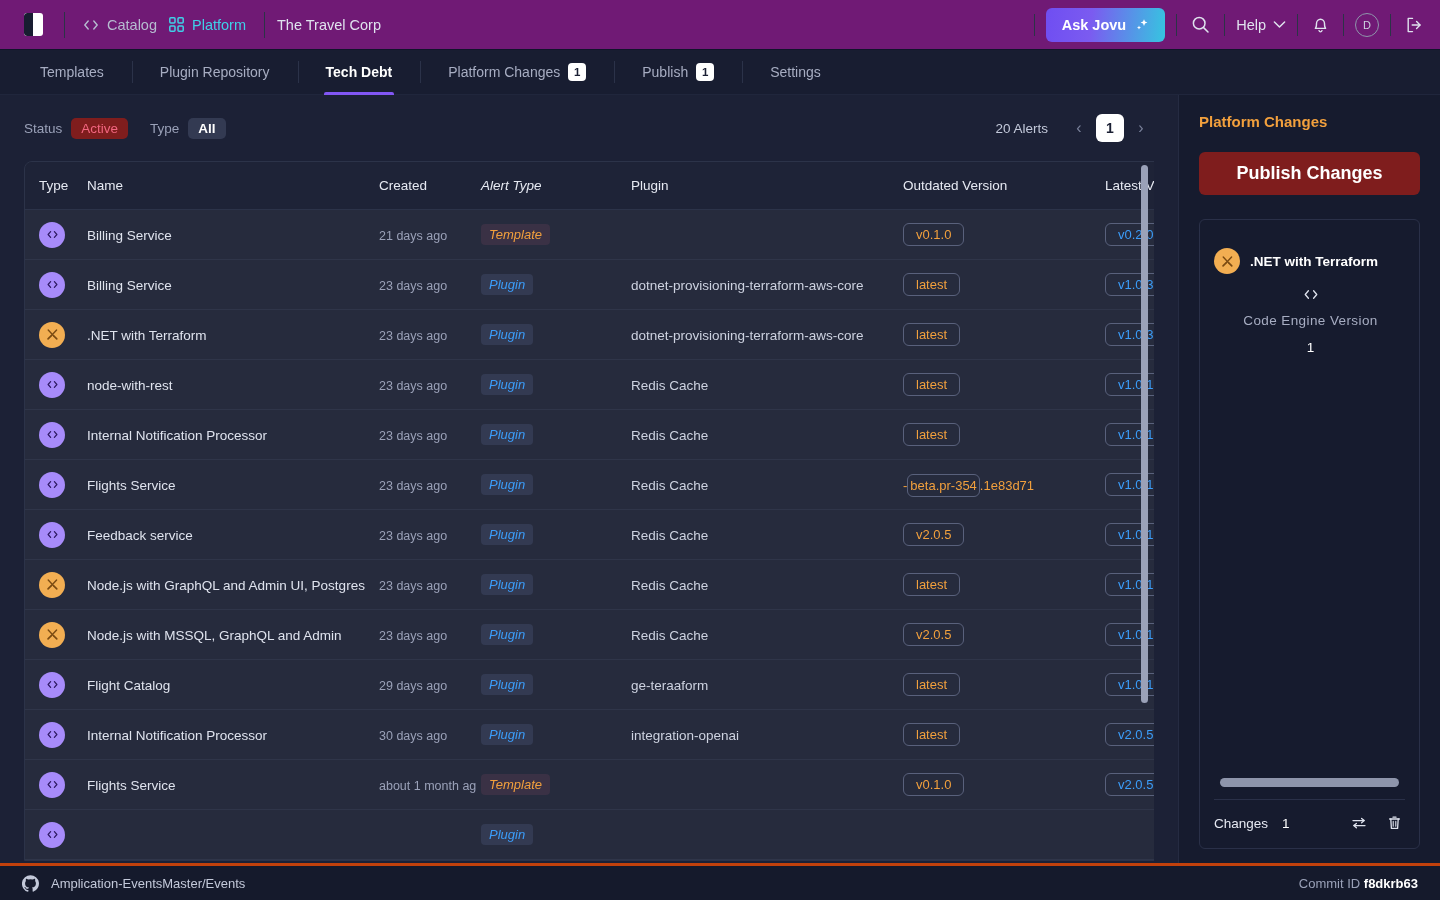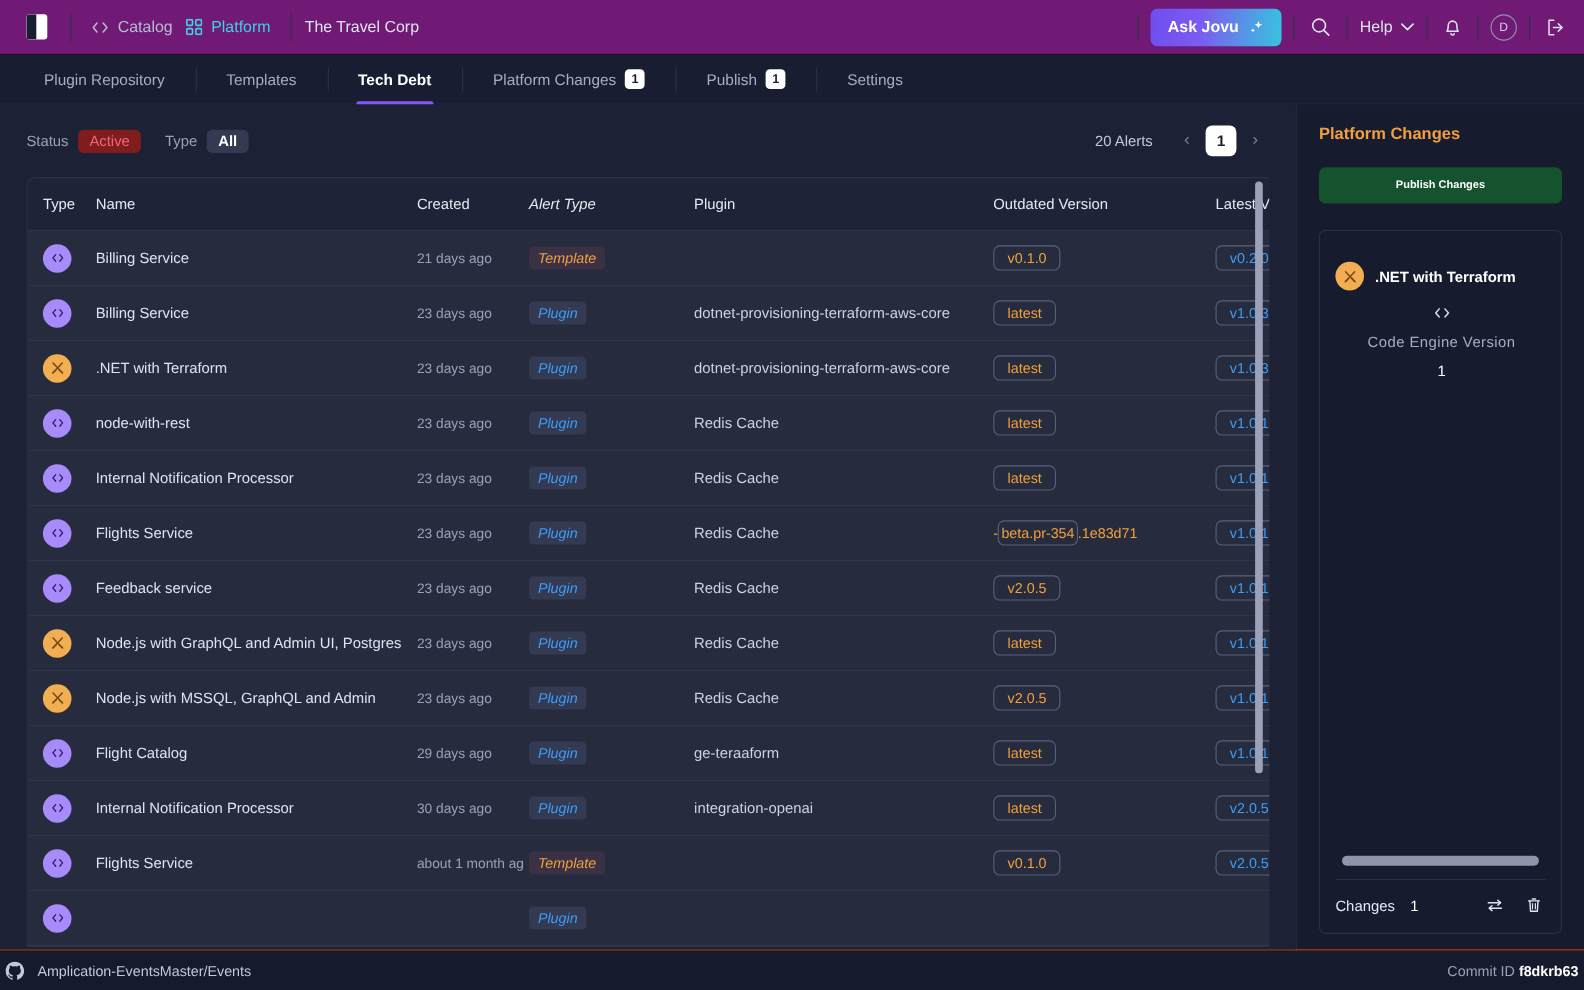--- a/index.html
+++ b/index.html
@@ -195,22 +195,22 @@
 
   
   .side {
     flex: 1; background: #161b2e;
     border-left: 1px solid #252b42;
     display: flex; flex-direction: column;
     padding: 18px 20px 0 20px;
   }
   .side-title { font-size: 15px; font-weight: bold; color: #f2a03d; margin-bottom: 22px; }
   .publish-btn {
-    width: 100%; background: #14532d; color: #fff;
-    font-size: 10px; font-weight: bold; border: none; border-radius: 6px;
+    width: 100%; background: #7f1d1d; color: #fff;
+    font-size: 18px; font-weight: bold; border: none; border-radius: 6px;
     padding: 11px 0; cursor: pointer; margin-bottom: 24px;
   }
   .side-card {
     flex: 1; border: 1px solid #2a3048; border-radius: 6px;
     display: flex; flex-direction: column; padding: 28px 14px 10px 14px;
     min-height: 0; margin-bottom: 14px;
   }
   .card-head { display: flex; align-items: center; gap: 10px; margin-bottom: 14px; }
   .card-title { font-size: 13.5px; font-weight: bold; color: #ffffff; }
   .card-sub { display: flex; align-items: center; gap: 12px; padding-left: 2px; flex-direction: column; }
@@ -227,21 +227,21 @@
     padding-top: 12px; padding-bottom: 4px; gap: 14px;
   }
   .foot-label { font-size: 13.5px; color: #e6e9f2; }
   .foot-num { font-size: 13.5px; color: #ffffff; }
 
   
   .statusbar {
     height: 37px; min-height: 37px;
     background: #151a2c;
     display: flex; align-items: center;
-    padding: 0 5px; border-top: 1px solid #c2410c;
+    padding: 0 22px; border-top: 3px solid #c2410c;
   }
   .status-repo { font-size: 13px; color: #c3c9da; margin-left: 12px; }
   .status-commit { font-size: 13px; color: #9aa1b8; }
   .status-commit b { color: #ffffff; }
 </style>
 </head>
 <body>
 
 <div class="app">
 
@@ -329,24 +329,24 @@
           <path d="M7.5 2.4 H3.2 V15.6 H7.5" stroke="#dfe3ee" stroke-width="1.4" stroke-linecap="round" stroke-linejoin="round"></path>
           <path d="M11.6 5.6 L15 9 L11.6 12.4" stroke="#dfe3ee" stroke-width="1.4" stroke-linecap="round" stroke-linejoin="round"></path>
           <path d="M15 9 H7.2" stroke="#dfe3ee" stroke-width="1.4" stroke-linecap="round"></path>
         </svg>
       </span>
     </button>
   </div>
 
   <div class="tabsbar">
     <div class="tab">
+      <span>Templates</span>
+    </div>
+    <div class="tab">
       <span>Plugin Repository</span>
-    </div>
-    <div class="tab">
-      <span>Templates</span>
     </div>
     <div class="tab active">
       <span>Tech Debt</span>
     </div>
     <div class="tab">
       <span>Platform Changes</span>
       <span class="tab-badge">1</span>
     </div>
     <div class="tab">
       <span>Publish</span>

